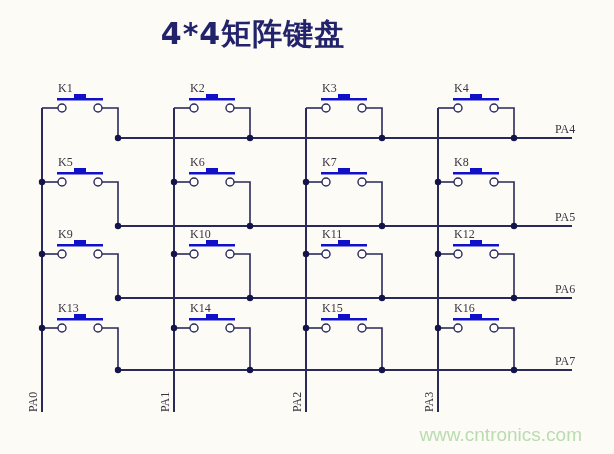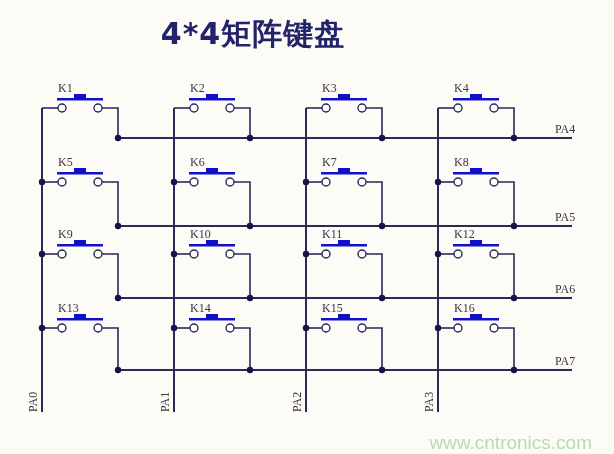--- a/index.html
+++ b/index.html
@@ -1,18 +1,18 @@
 <!DOCTYPE html>
 <html><head>
 <meta charset="utf-8">
 <style>
   html,body{margin:0;padding:0;background:#fdfbf6;}
   body{width:614px;height:454px;position:relative;overflow:hidden;font-family:"Liberation Serif","DejaVu Serif",serif;}
   #title{position:absolute;left:0;top:14px;width:506px;text-align:center;font-size:30px;font-weight:bold;color:#23236b;font-family:"DejaVu Sans","Liberation Sans",sans-serif;letter-spacing:1px;}
-  #wm{position:absolute;right:22px;top:424px;font-size:19px;color:#b9dcb0;font-family:"Liberation Sans",sans-serif;margin-top:8px;}
+  #wm{position:absolute;right:32px;top:424px;font-size:19px;color:#b9dcb0;font-family:"Liberation Sans",sans-serif;}
   svg{position:absolute;left:0;top:0;}
   .lbl{font-family:"Liberation Serif",serif;font-size:12px;fill:#3a3340;}
 </style>
 </head>
 <body>
 
 <div id="title">4*4矩阵键盘</div>
 <svg id="schem" width="614" height="454" xmlns="http://www.w3.org/2000/svg">
     <line x1="42" y1="108" x2="42" y2="412" stroke="#2a2a5a" stroke-width="2"></line>
     <text x="0" y="0" class="lbl" transform="translate(37,412) rotate(-90)">PA0</text>

